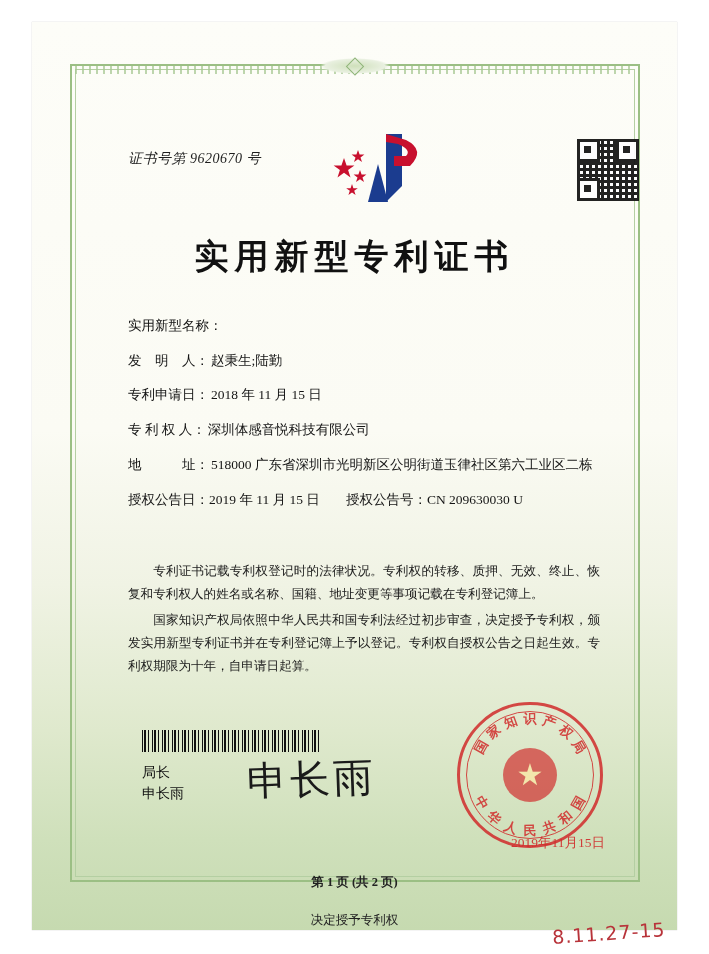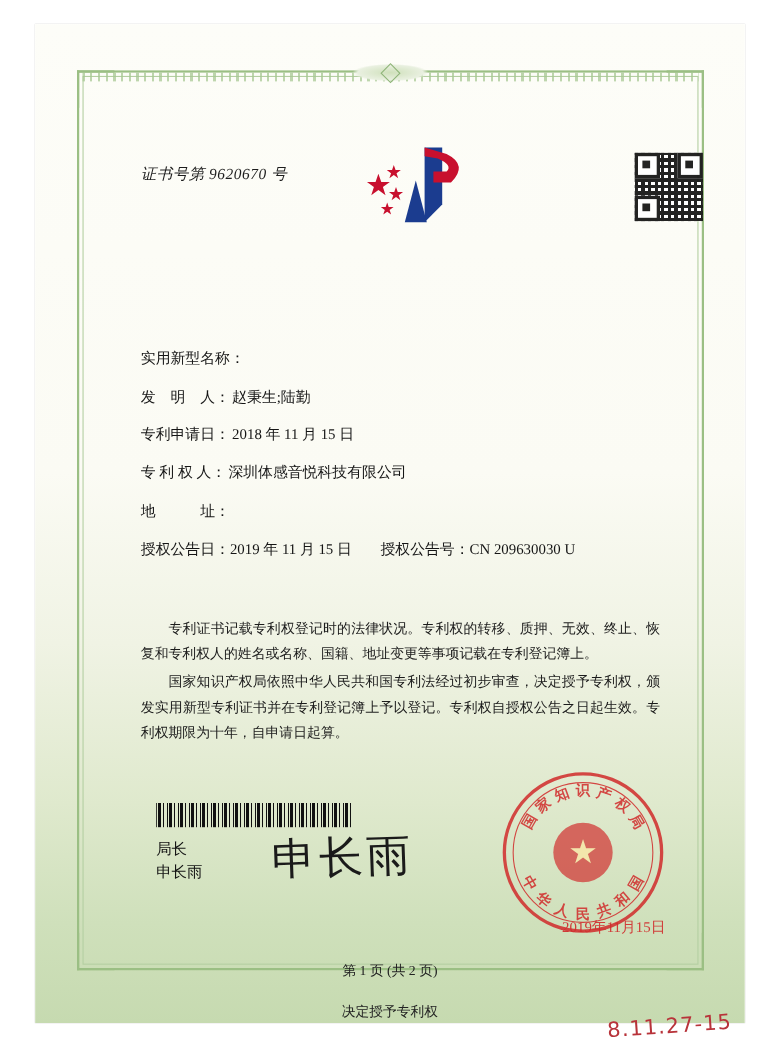--- a/index.html
+++ b/index.html
@@ -302,20 +302,21 @@
   }
 
   
   .page-footer {
     position: absolute;
     left: 0; right: 0;
     top: 852px;
     text-align: center;
     font-size: 12.5px;
     color: #222;
+    font-weight: bold;
   }
   .back-note {
     position: absolute;
     left: 0; right: 0;
     top: 890px;
     text-align: center;
     font-size: 12.5px;
     color: #222;
   }
   .handwriting {
@@ -359,39 +360,41 @@
         </g>
       </svg>
     </div>
 
     <div class="qr">
       <div class="finder f1"></div>
       <div class="finder f2"></div>
       <div class="finder f3"></div>
     </div>
 
+    <div class="title">实用新型专利证书</div>
 
     <div class="fields">
       <div class="field-row">
         <span class="field-label">实用新型名称：</span>
       </div>
       <div class="field-row">
         <span class="field-label">发　明　人：</span>
         <span class="field-value">赵秉生;陆勤</span>
       </div>
       <div class="field-row">
         <span class="field-label">专利申请日：</span>
         <span class="field-value">2018 年 11 月 15 日</span>
       </div>
       <div class="field-row">
         <span class="field-label">专 利 权 人：</span>
         <span class="field-value">深圳体感音悦科技有限公司</span>
       </div>
       <div class="field-row">
         <span class="field-label">地　　　址：</span>
+        <span class="field-value">518000 广东省深圳市光明新区公明街道玉律社区第六工业区二栋</span>
       </div>
       <div class="field-row two-col">
         <span class="field-label">授权公告日：</span>
         <span>2019 年 11 月 15 日</span>
         <span class="col-right">
           <span class="field-label">授权公告号：</span>
           <span>CN 209630030 U</span>
         </span>
       </div>
     </div>

